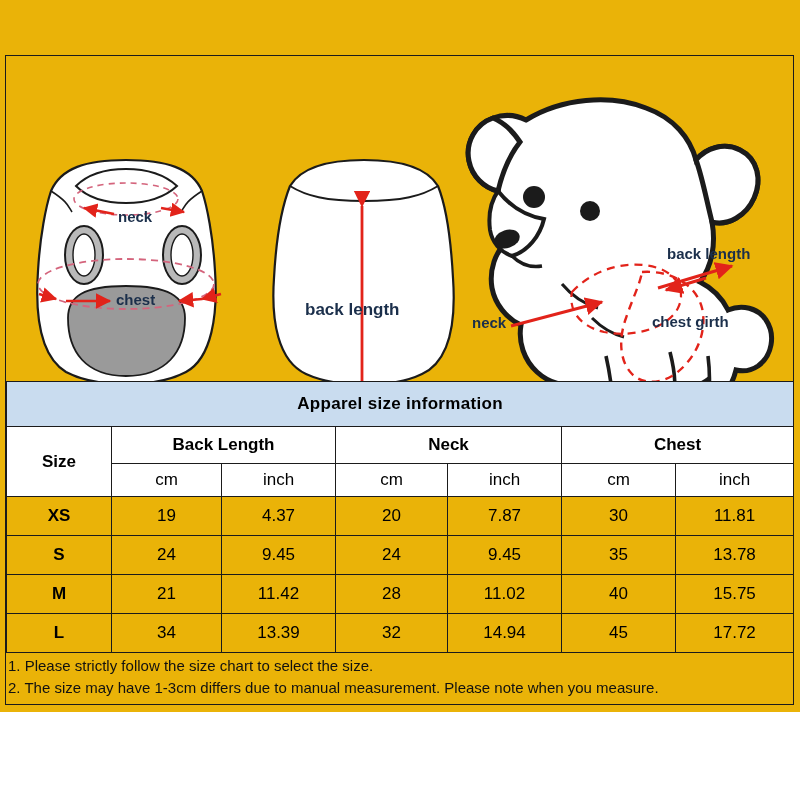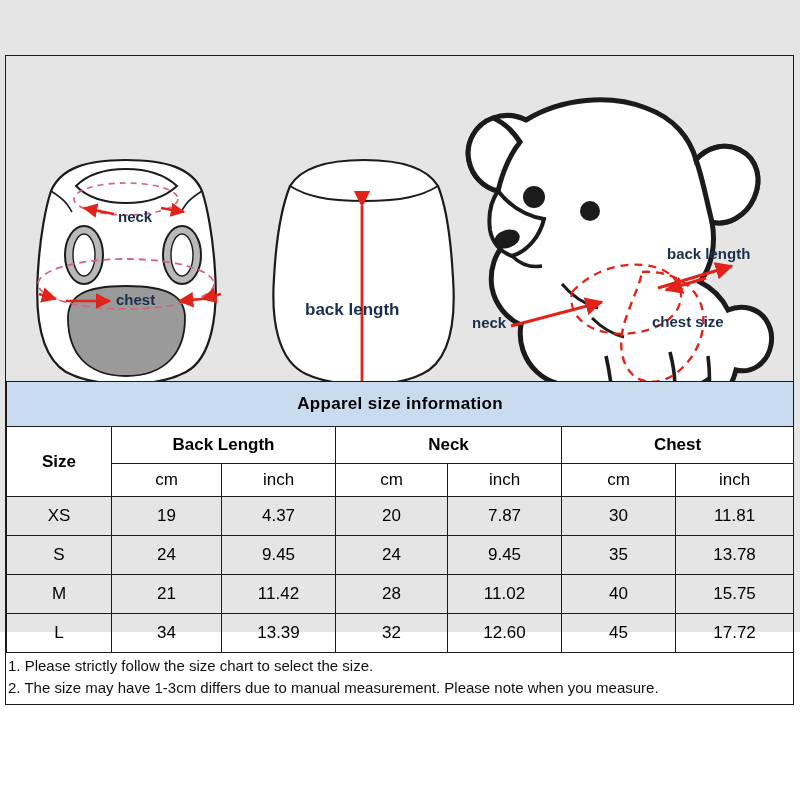--- a/index.html
+++ b/index.html
@@ -11,22 +11,22 @@
     width: 800px;
     height: 800px;
     font-family: "Liberation Sans", sans-serif;
     overflow: hidden;
   }
   .sheet {
     position: absolute;
     left: 0;
     top: 0;
     width: 800px;
-    height: 632px;
-    background: #e5e5e5;
+    height: 712px;
+    background: #eab308;
   }
   .frame {
     position: absolute;
     left: 5px;
     top: 55px;
     width: 789px;
     height: 650px;
     border: 1px solid #1b1b1b;
     box-sizing: border-box;
   }
@@ -89,21 +89,21 @@
   .sub-row th {
     background: #ffffff;
     height: 32px;
     font-size: 16px;
     font-weight: normal;
   }
   .data-row td {
     height: 38px;
     font-size: 18px;
   }
-  .data-row td.size-cell { font-weight: normal; }
+  .data-row td.size-cell { font-weight: bold; }
 
   .notes {
     position: absolute;
     left: 8px;
     top: 655px;
     width: 780px;
   }
   .note {
     font-size: 15px;
     color: #111;
@@ -204,21 +204,21 @@
         <line x1="652" y1="232" x2="726" y2="210" stroke="#e2231a" stroke-width="3" marker-end="url(#ar)"></line>
         <line x1="700" y1="222" x2="660" y2="234" stroke="#e2231a" stroke-width="3" marker-end="url(#ar)"></line>
       </g>
     </svg>
 
     <div class="lbl lbl-neck1">neck</div>
     <div class="lbl lbl-chest1">chest</div>
     <div class="lbl lbl-backlen">back length</div>
     <div class="lbl lbl-neck2">neck</div>
     <div class="lbl lbl-backlen2">back length</div>
-    <div class="lbl lbl-chest2">chest size</div>
+    <div class="lbl lbl-chest2">chest girth</div>
   </div>
 
   <div class="tbl-wrap">
     <table class="size">
       <colgroup>
         <col style="width:105px">
         <col style="width:110px">
           <col style="width:114px">
         <col style="width:112px">
           <col style="width:114px">
@@ -269,21 +269,21 @@
           <td>28</td>
           <td>11.02</td>
           <td>40</td>
           <td>15.75</td>
         </tr>
         <tr class="data-row">
           <td class="size-cell">L</td>
           <td>34</td>
           <td>13.39</td>
           <td>32</td>
-          <td>12.60</td>
+          <td>14.94</td>
           <td>45</td>
           <td>17.72</td>
         </tr>
       </tbody>
     </table>
   </div>
 
   <div class="notes">
     <div class="note">1. Please strictly follow the size chart  to select the size.</div>
     <div class="note">2. The size may have 1-3cm differs due to manual measurement. Please note when you measure.</div>

